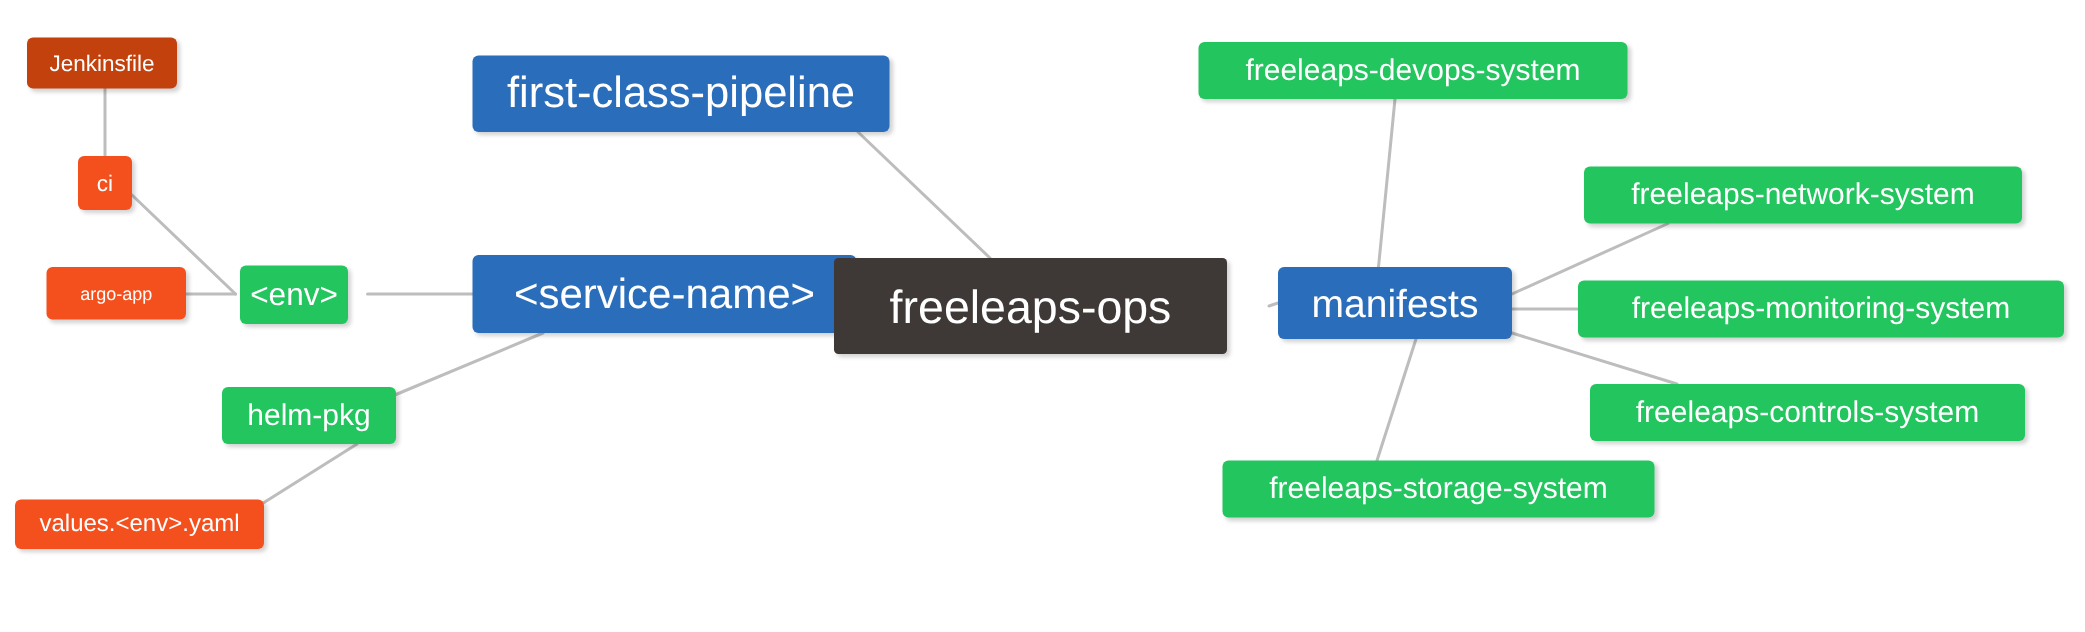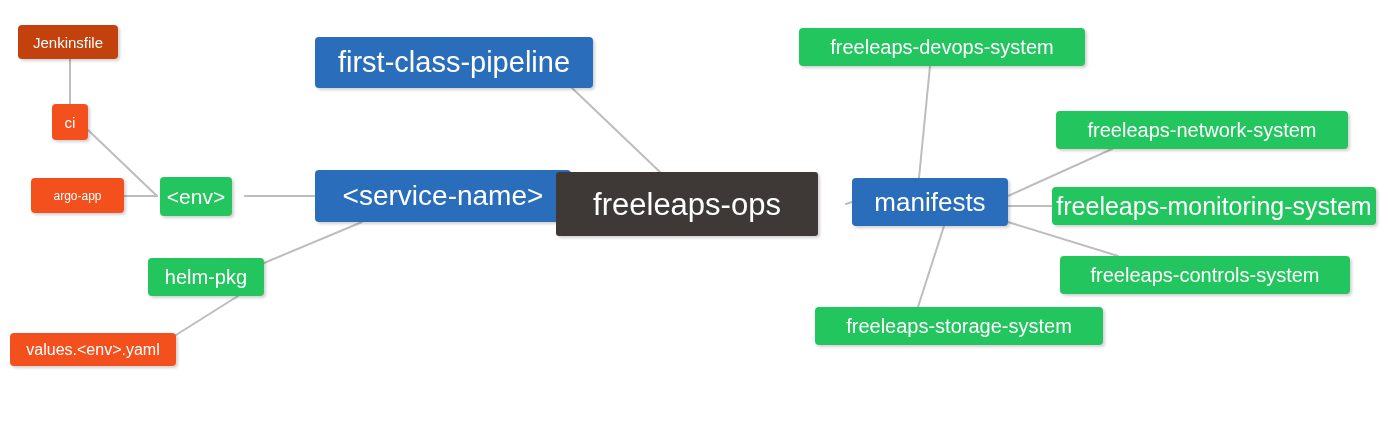--- a/index.html
+++ b/index.html
@@ -72,17 +72,17 @@
       <div class="node lvl-red" style="left: 31px; top: 178px; width: 93px; height: 35px; font-size: 12px;">argo-app</div>
       <div class="node lvl-green" style="left: 160px; top: 177px; width: 72px; height: 39px; font-size: 21px;">&lt;env&gt;</div>
       <div class="node lvl-green" style="left: 148px; top: 258px; width: 116px; height: 38px; font-size: 20px;">helm-pkg</div>
       <div class="node lvl-red" style="left: 10px; top: 333px; width: 166px; height: 33px; font-size: 16px;">values.&lt;env&gt;.yaml</div>
       <div class="node lvl-blue" style="left: 315px; top: 170px; width: 256px; height: 52px; font-size: 28px;">&lt;service-name&gt;</div>
       <div class="node lvl-blue" style="left: 315px; top: 37px; width: 278px; height: 51px; font-size: 29px;">first-class-pipeline</div>
       <div class="node lvl-root" style="left: 556px; top: 172px; width: 262px; height: 64px; font-size: 31px;">freeleaps-ops</div>
       <div class="node lvl-blue" style="left: 852px; top: 178px; width: 156px; height: 48px; font-size: 26px;">manifests</div>
       <div class="node lvl-green" style="left: 799px; top: 28px; width: 286px; height: 38px; font-size: 20px;">freeleaps-devops-system</div>
       <div class="node lvl-green" style="left: 1056px; top: 111px; width: 292px; height: 38px; font-size: 20px;">freeleaps-network-system</div>
-      <div class="node lvl-green" style="left: 1052px; top: 187px; width: 324px; height: 38px; font-size: 25px;">freeleaps-monitoring-system</div>
+      <div class="node lvl-green" style="left: 1052px; top: 187px; width: 324px; height: 38px; font-size: 20px;">freeleaps-monitoring-system</div>
       <div class="node lvl-green" style="left: 1060px; top: 256px; width: 290px; height: 38px; font-size: 20px; text-align: right;">freeleaps-controls-system</div>
       <div class="node lvl-green" style="left: 815px; top: 307px; width: 288px; height: 38px; font-size: 20px;">freeleaps-storage-system</div>
     </div>
 </div>
 
 </body></html>

